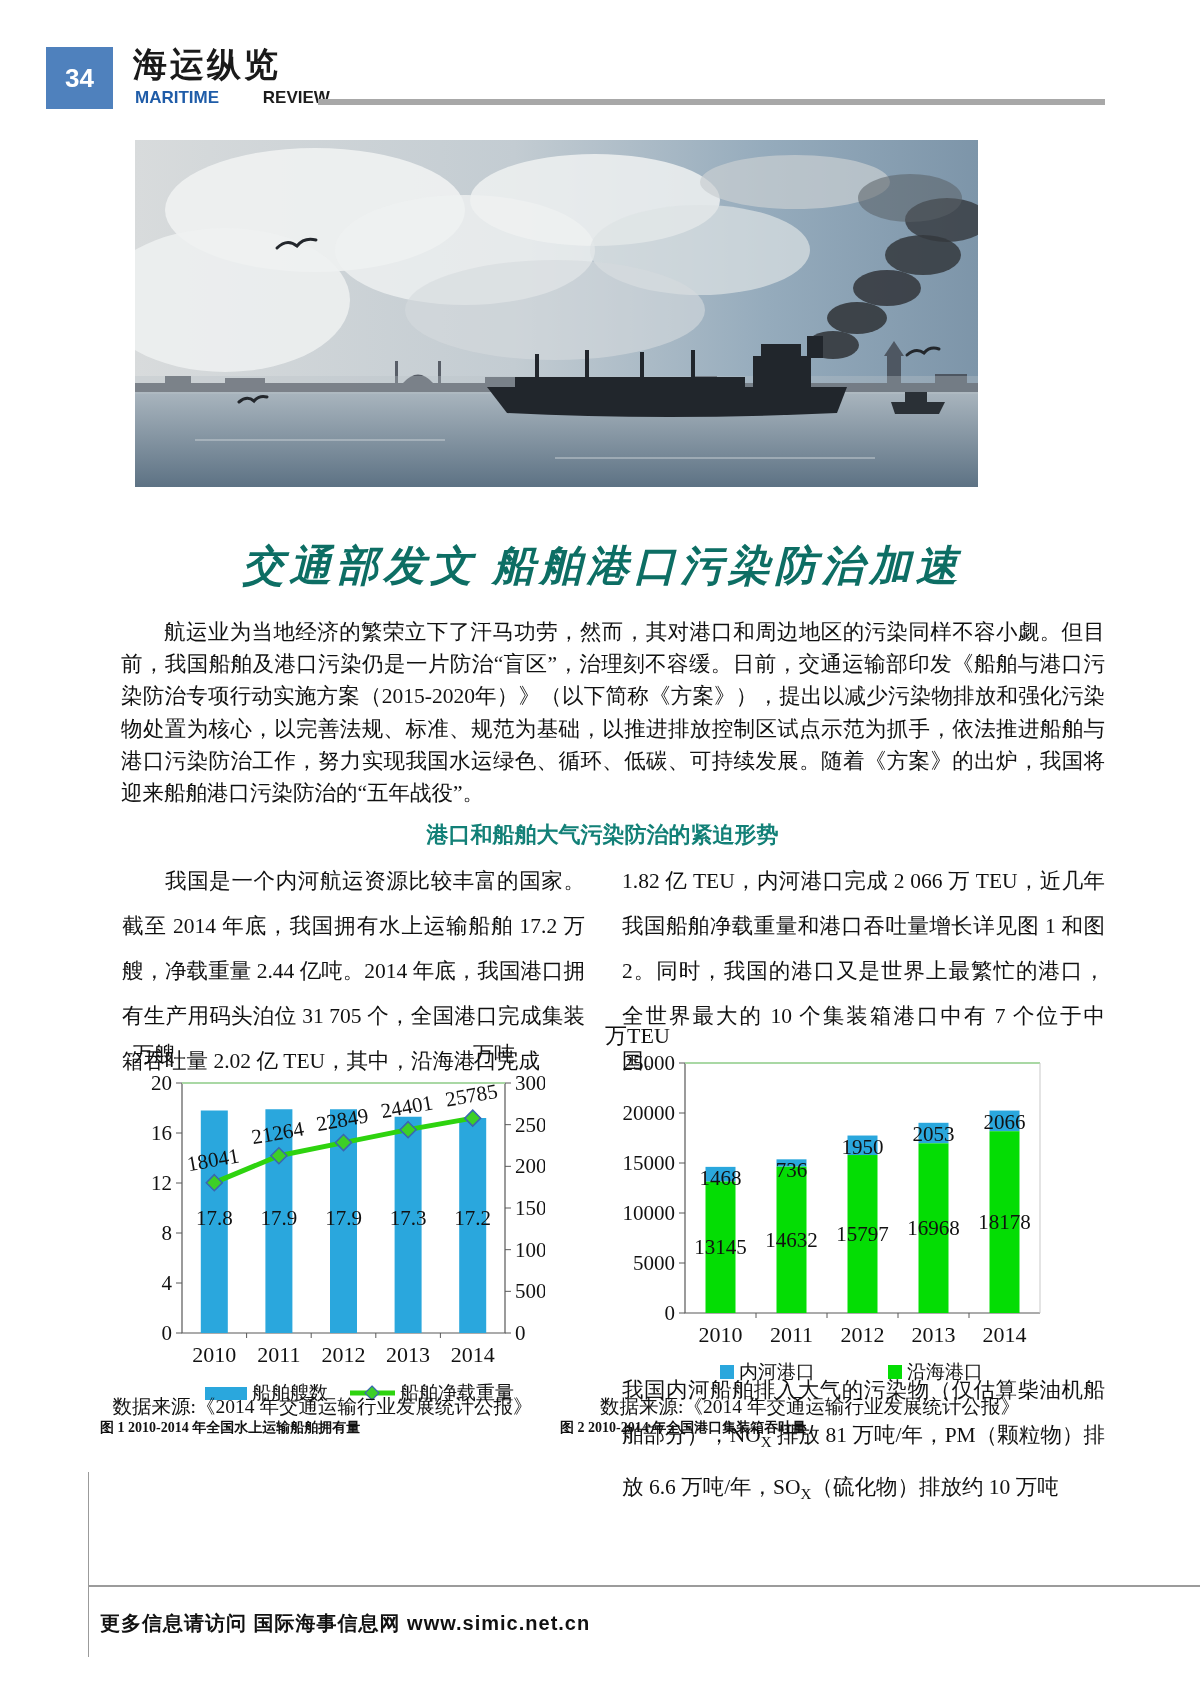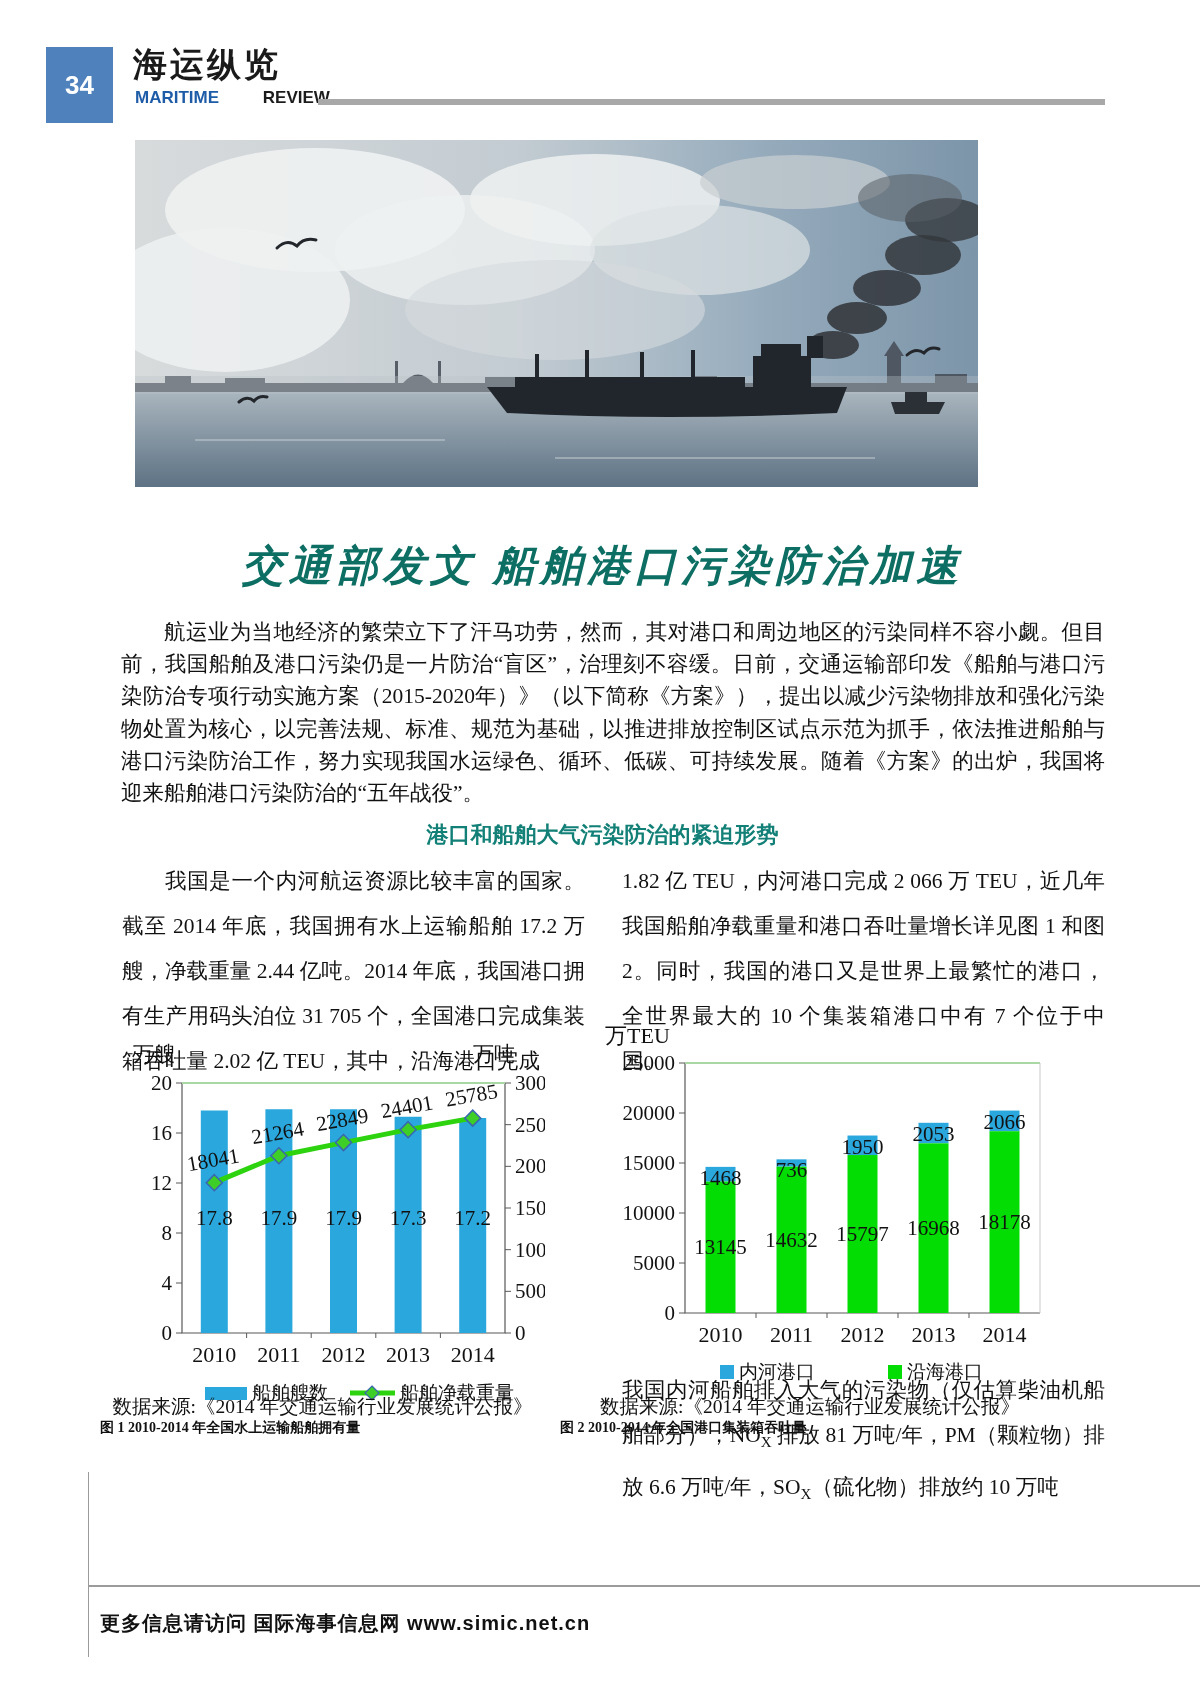--- a/index.html
+++ b/index.html
@@ -1,35 +1,35 @@
 <!DOCTYPE html>
 <html><head>
 <meta charset="utf-8">
 <style>
   html,body{margin:0;padding:0;background:#ffffff;}
   .page{position:relative;width:1200px;height:1707px;background:#fff;overflow:hidden;
         font-family:"Liberation Serif",serif;color:#111;}
 
   
-  .pagenum{position:absolute;left:46px;top:47px;width:67px;height:76px;background:#4f81bd;
+  .pagenum{position:absolute;left:46px;top:47px;width:67px;height:62px;background:#4f81bd;
            color:#fff;font:bold 26px "Liberation Sans",sans-serif;
            display:flex;align-items:center;justify-content:center;}
   .masthead-cn{position:absolute;left:133px;top:46px;font:bold 34px/1.1 "Liberation Sans",sans-serif;
                letter-spacing:3px;color:#1a1a1a;}
   .masthead-en{position:absolute;left:135px;top:88px;font:bold 17px "Liberation Sans",sans-serif;}
   .en-blue{color:#1f5ca8;}
   .en-black{color:#1c1c1c;margin-left:6px;padding-left:33px;}
   .header-rule{position:absolute;left:318px;top:99px;width:787px;height:6px;background:#a8a8a8;}
 
   
   .photo{position:absolute;left:135px;top:140px;width:843px;height:347px;overflow:hidden;}
 
   
   .article-title{position:absolute;left:100px;top:538px;width:1005px;margin:0;text-align:center;
-                 font-family:Liberation Sans, sans-serif;font-style:italic;font-weight:bold;
+                 font-family:Liberation Serif, serif;font-style:italic;font-weight:bold;
                  font-size:42px;color:#0d6e64;letter-spacing:5px;}
   .intro{position:absolute;left:121px;top:616px;width:984px;margin:0;font-size:21.5px;
          line-height:32.2px;text-align:justify;text-indent:2em;}
   .section-heading{position:absolute;left:100px;top:820px;width:1005px;margin:0;text-align:center;
                    font:bold 22px "Liberation Sans",sans-serif;color:#128077;}
   .colp{position:absolute;margin:0;font-size:21.5px;line-height:45px;text-align:justify;}
   #lp1{left:122px;top:859px;width:463px;text-indent:2em;}
   #rp1{left:622px;top:859px;width:483px;}
   #lp2{left:122px;top:1449px;width:463px;text-indent:2em;}
   #rp2{left:622px;top:1368px;width:483px;}

